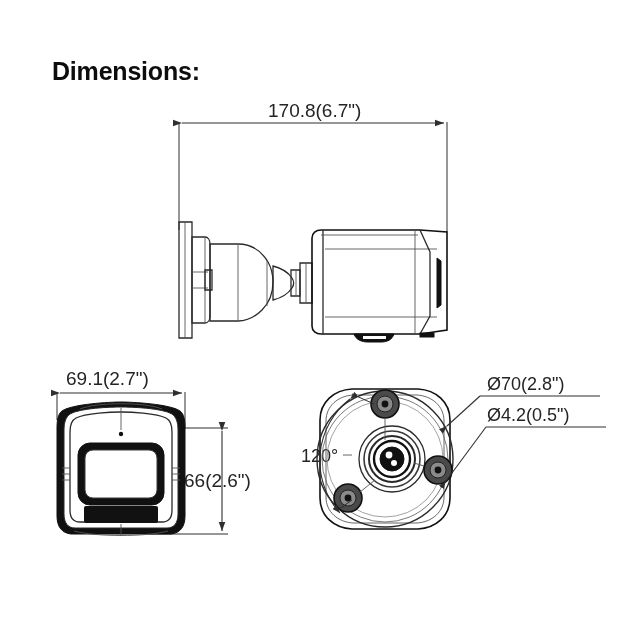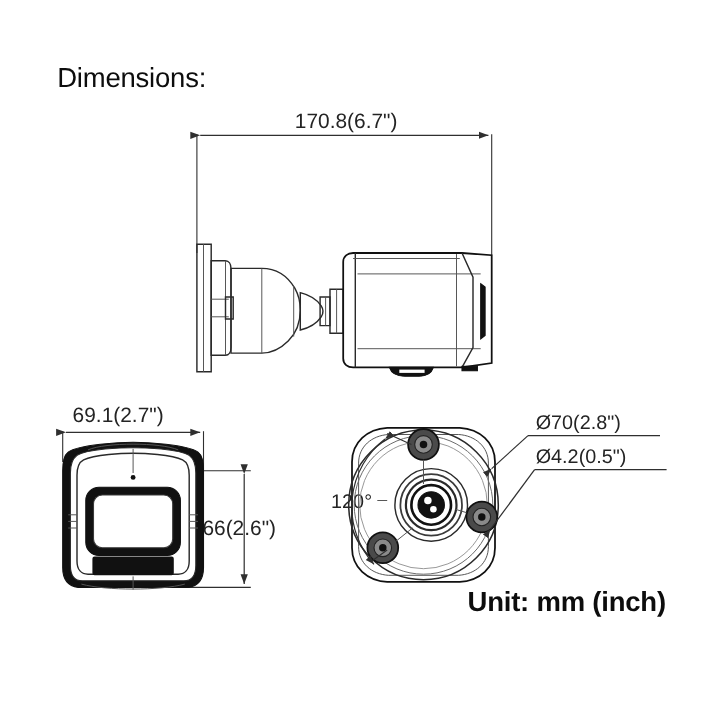--- a/index.html
+++ b/index.html
@@ -18,21 +18,21 @@
   }
   #sheet {
     position: absolute;
     left: 0; top: 0;
     width: 640px;
     height: 640px;
   }
   .txt-title {
     position: absolute;
     font-size: 25px;
-    font-weight: 400;
+    font-weight: 700;
     letter-spacing: -0.2px;
     color: #0d0d0d;
     white-space: nowrap;
   }
   .txt-unit {
     position: absolute;
     font-size: 25px;
     font-weight: 700;
     letter-spacing: -0.2px;
     color: #0d0d0d;
@@ -61,21 +61,20 @@
   .fill-dark { fill: #111111; stroke: #111111; stroke-width: 1; }
   .fill-w { fill: #ffffff; }
 </style>
 </head>
 <body>
 
 <div id="sheet">
 
   <div class="txt-title" style="left:52px; top:57px;">Dimensions:</div>
 
-  <div class="txt-unit" style="left:425px; top:533px;">Unit: mm (inch)</div>
 
   <div class="txt-dim" style="left:268px; top:100px;">170.8(6.7")</div>
 
   <div class="txt-dim" style="left:66px; top:368px;">69.1(2.7")</div>
 
   <div class="txt-dim" style="left:184px; top:470px;">66(2.6")</div>
 
   <div class="txt-dim-sm" style="left:487px; top:374px;">Ø70(2.8")</div>
 
   <div class="txt-dim-sm" style="left:487px; top:405px;">Ø4.2(0.5")</div>

